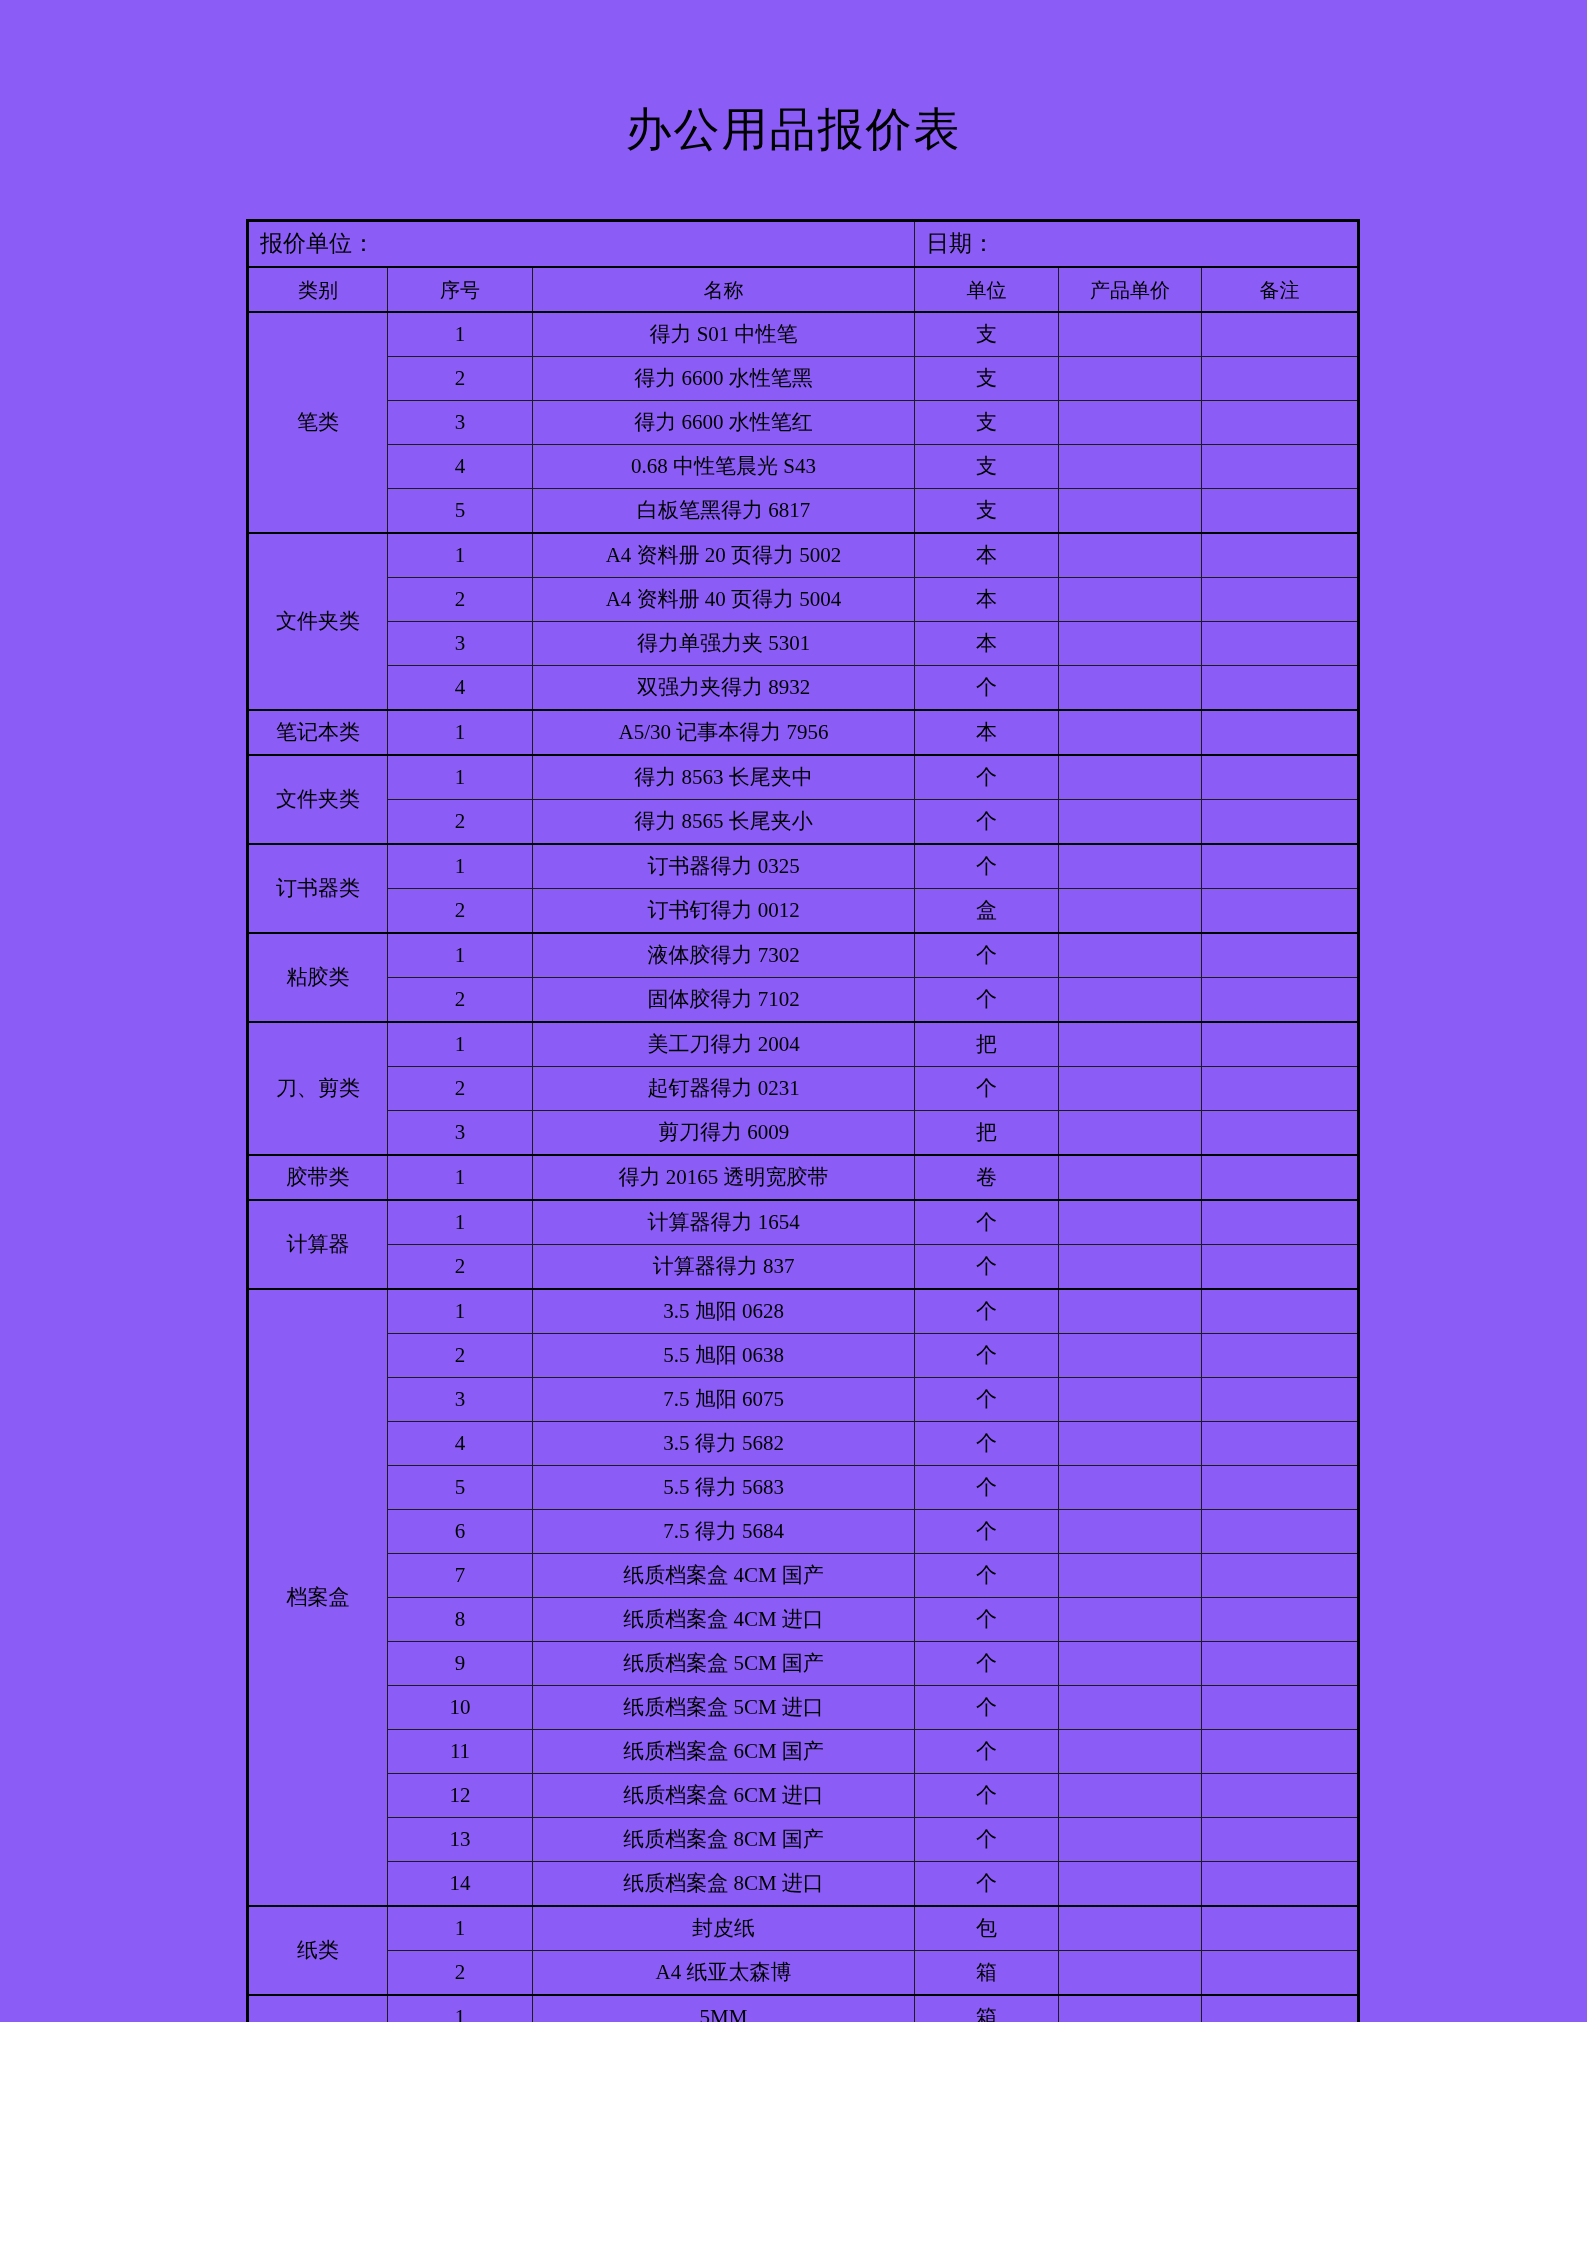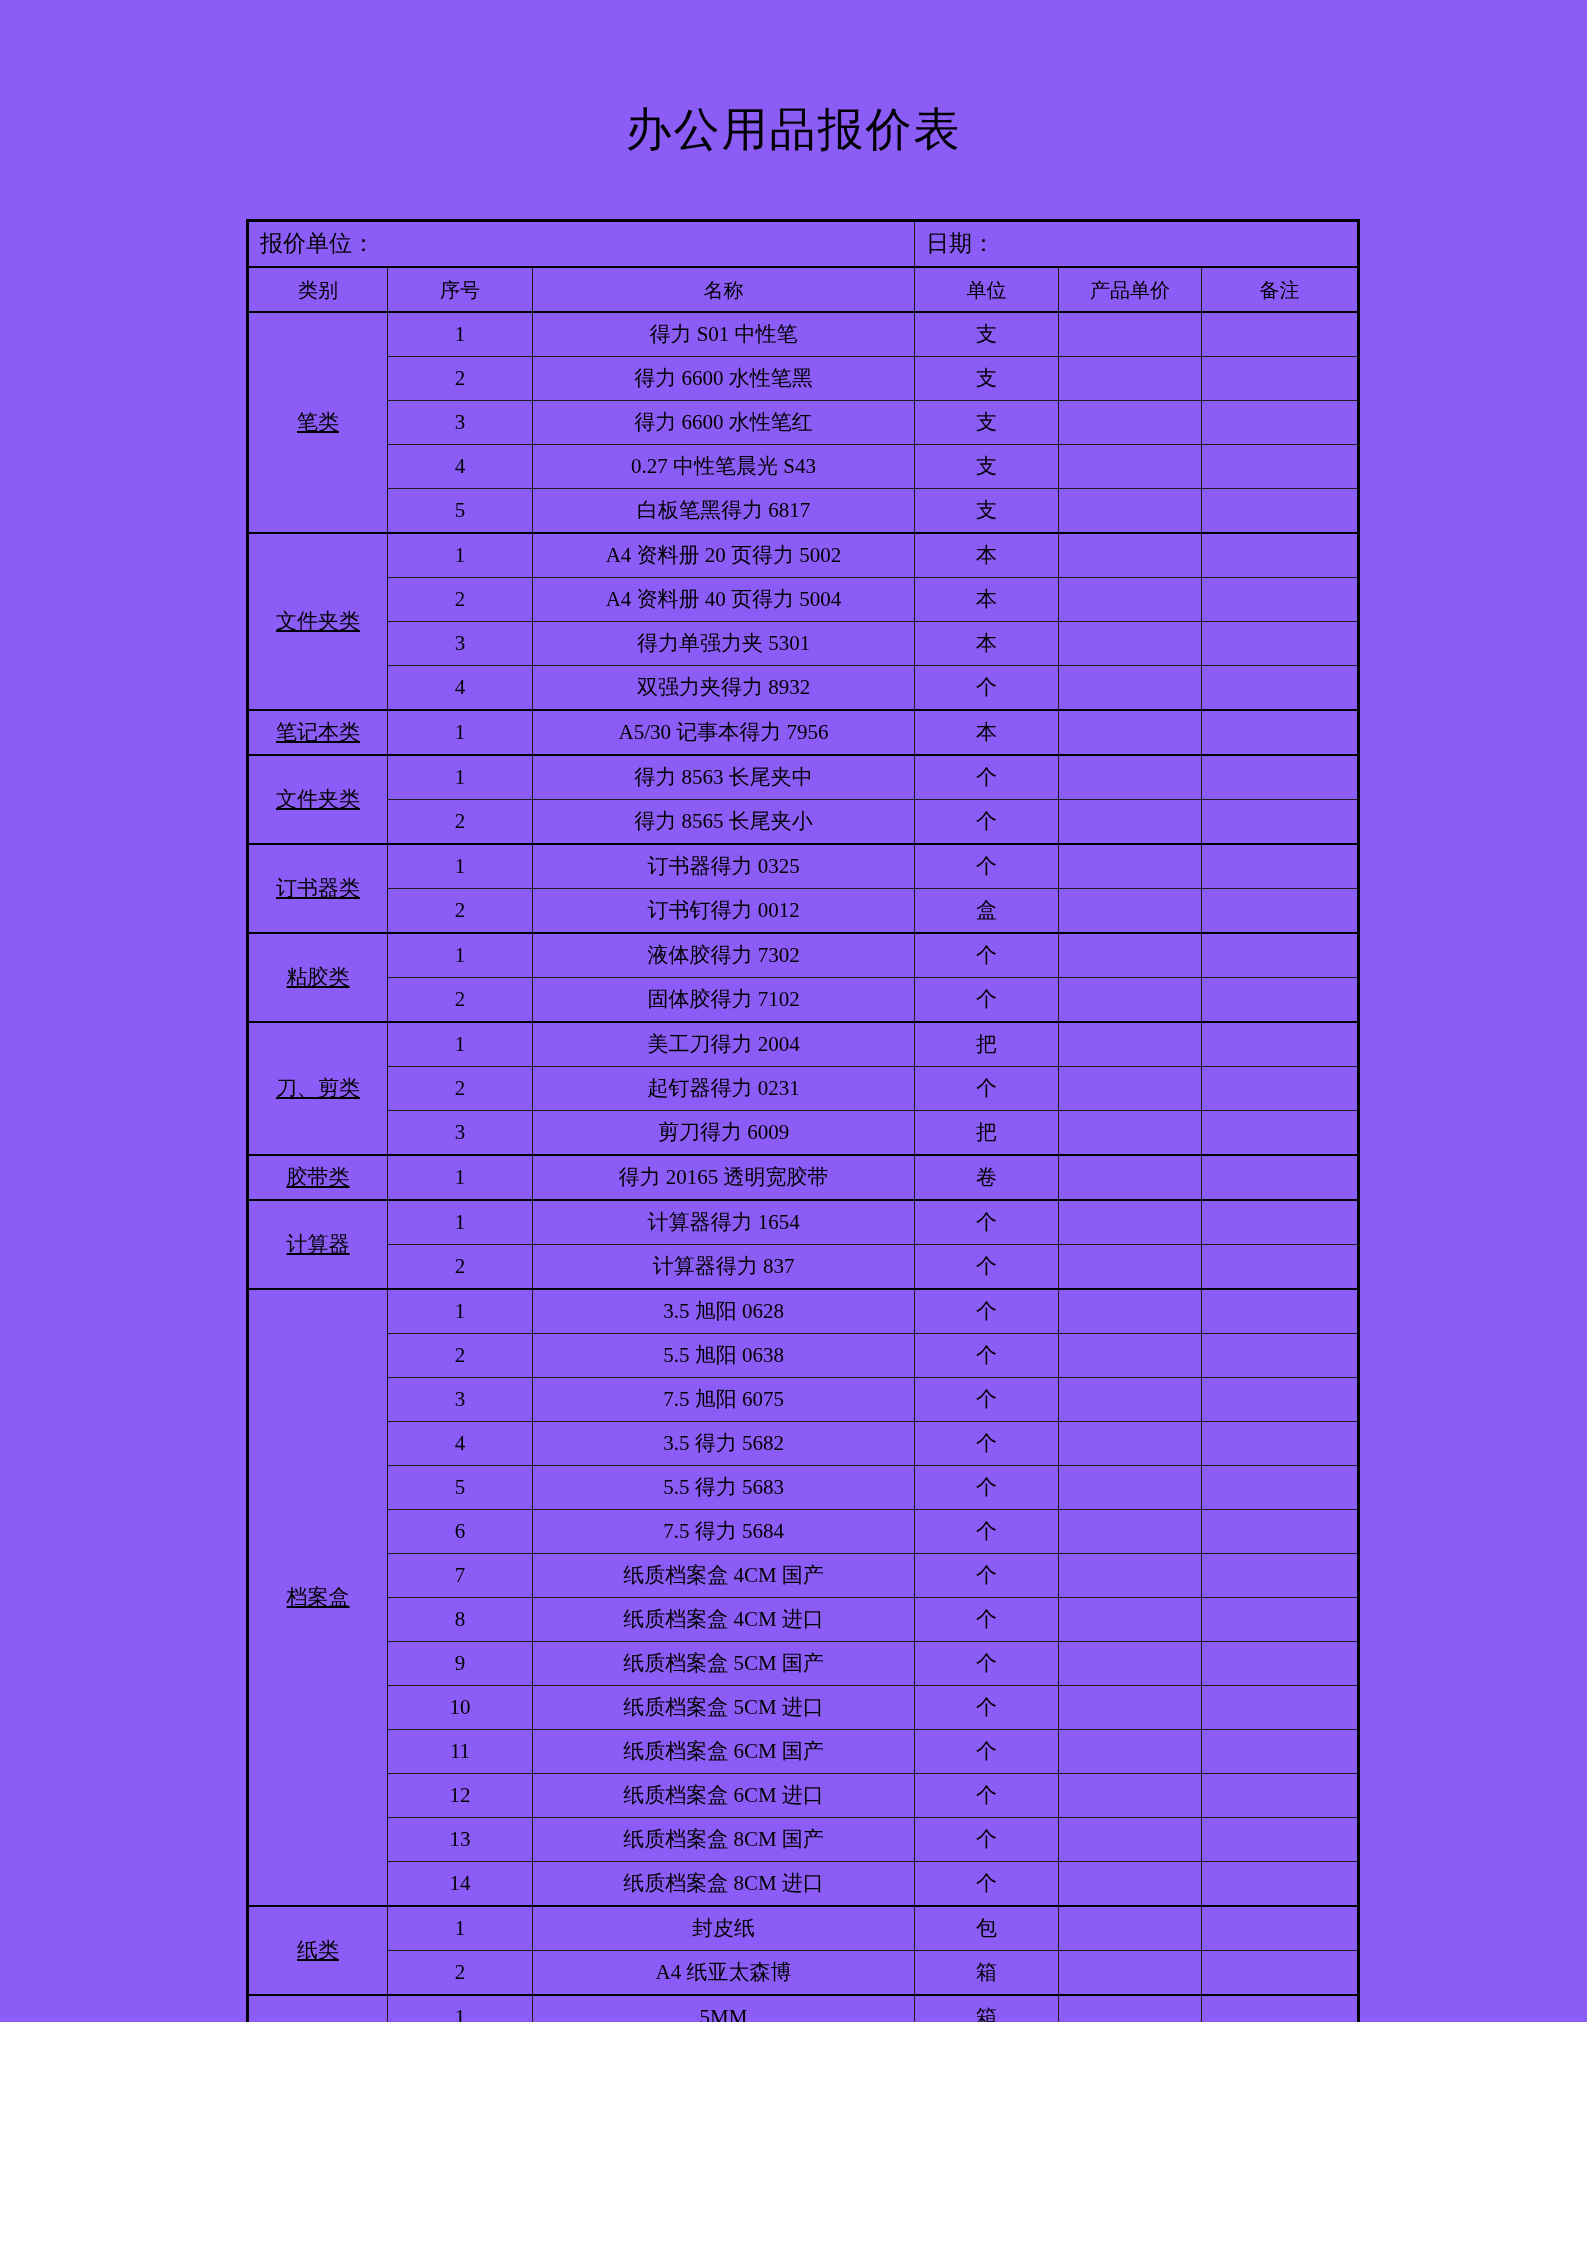--- a/index.html
+++ b/index.html
@@ -61,21 +61,20 @@
     height: 43px;
   }
   tbody.rows tr.inrow td {
     border-top: 1px solid #3d3d3d;
   }
   tbody.rows tr.gstart td {
     border-top: 2.4px solid #000000;
   }
   td.cat-cell {
     font-size: 22px;
-    text-decoration: underline;
   }
 </style>
 </head>
 <body>
 
 <div class="page">
 
   <div class="doc-title">办公用品报价表</div>
 
   <table class="quote">
@@ -119,21 +118,21 @@
         </tr>
         <tr class="inrow">
           <td>3</td>
           <td>得力 6600 水性笔红</td>
           <td>支</td>
           <td></td>
           <td></td>
         </tr>
         <tr class="inrow">
           <td>4</td>
-          <td>0.27 中性笔晨光 S43</td>
+          <td>0.68 中性笔晨光 S43</td>
           <td>支</td>
           <td></td>
           <td></td>
         </tr>
         <tr class="inrow">
           <td>5</td>
           <td>白板笔黑得力 6817</td>
           <td>支</td>
           <td></td>
           <td></td>

